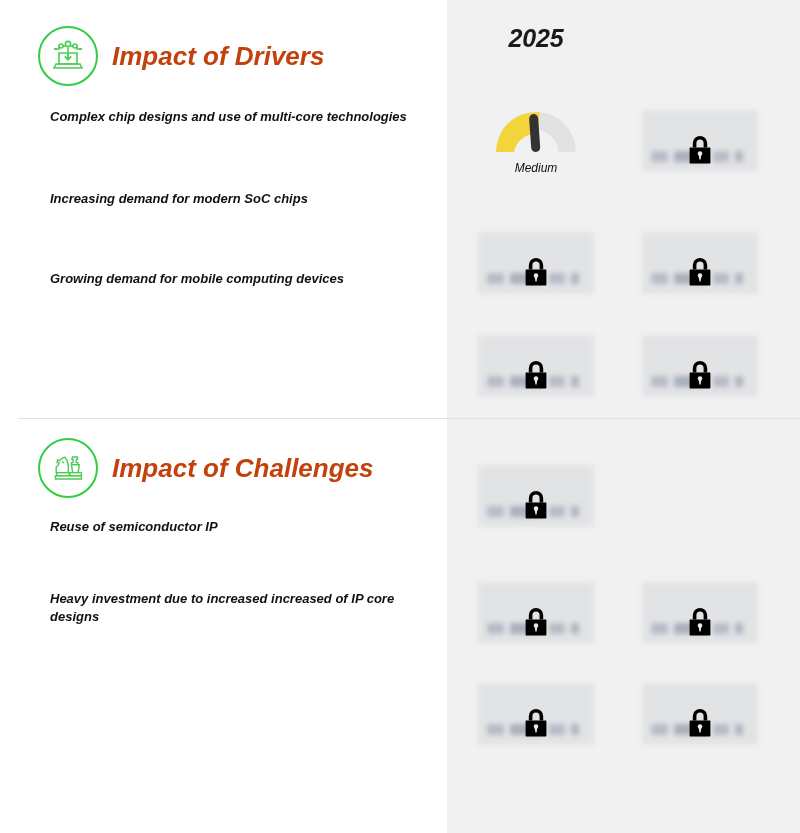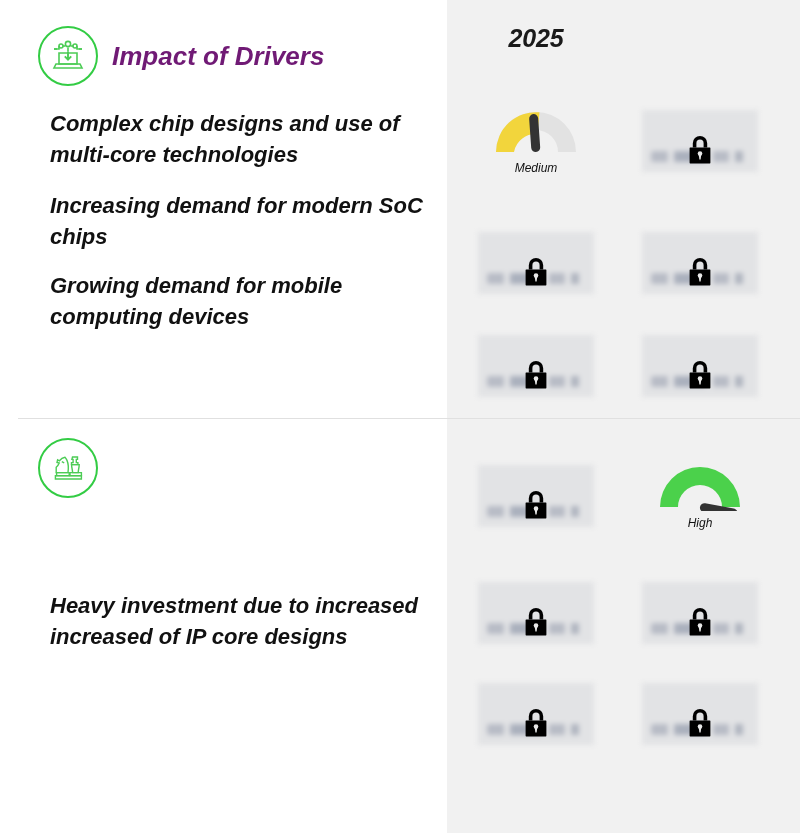--- a/index.html
+++ b/index.html
@@ -73,30 +73,30 @@
     border-radius: 50%;
     box-sizing: border-box;
     display: flex;
     align-items: center;
     justify-content: center;
     flex: 0 0 auto;
   }
   .section-title {
     font-size: 26px;
     font-weight: bold;
-    color: #701a75;
+    color: #c2410c;
     white-space: nowrap;
   }
 
   
   .item-label {
     position: absolute;
     left: 50px;
     width: 380px;
-    font-size: 22px;
+    font-size: 13px;
     font-weight: bold;
     color: #111111;
     line-height: 1.42;
   }
 
   
   .metric-cell {
     position: absolute;
     width: 140px;
     height: 86px;
@@ -294,51 +294,42 @@
       <svg width="40" height="40" viewBox="0 0 40 40" fill="none" stroke="#4ccc55" stroke-width="1.4">
         <path d="M24.5 9 h5 v2.4 h-1.2 v3.2 h1.6 v2 h-6.4 v-2 h1.6 v-3.2 h-1.2 z"></path>
         <path d="M23.6 16.6 c0 3.4 1 5.2 1 8 h5.6 c0 -2.8 1 -4.6 1 -8 z"></path>
         <path d="M22 24.6 h11.4 v3 h-11.4 z"></path>
         <path d="M17 9.2 c-2.4 0.4 -4.2 1.8 -5.6 3.6 l-1.8 -1 l-0.6 2.6 l2.2 0.6 c-0.6 1.6 -1.6 3 -3 4.2 l0 5.4 h11.8 c0.6 -4.6 0.2 -9.4 -1 -12.2 c-0.5 -1.2 -1.1 -2.4 -2 -3.2 z"></path>
         <path d="M8.6 24.6 h12.6 v3 h-12.6 z"></path>
         <path d="M7.4 27.8 h26 v3.2 h-26 z"></path>
         <path d="M13.8 13.6 l2.4 1.2"></path>
       </svg>
     </div>
-  </div>
-
+    <div class="section-title">Impact of Challenges</div>
+  </div>
+
+  <div class="item-label" style="top:518px">Reuse of semiconductor IP</div>
   <div class="item-label" style="top:590px">Heavy investment due to increased increased of IP core designs</div>
 
   <div class="metric-cell col-2025" style="top:455px">
     <div class="tile-stack">
       <div class="locked-tile">
         <div class="blur-bar"></div>
       </div>
       <div class="lock-icon-holder">
         <svg width="30" height="34" viewBox="0 0 30 34" fill="#000000">
           <path d="M15 2 a7.2 7.2 0 0 0 -7.2 7.2 v4.2 h3.6 v-4.2 a3.6 3.6 0 0 1 7.2 0 v4.2 h3.6 v-4.2 A7.2 7.2 0 0 0 15 2 z"></path>
           <rect x="4.6" y="13.4" width="20.8" height="16" rx="0.6"></rect>
           <circle cx="15" cy="19.6" r="2.3" fill="#e8e8e8"></circle>
           <path d="M13.7 20.4 h2.6 l-0.7 5 h-1.2 z" fill="#e8e8e8"></path>
         </svg>
       </div>
     </div>
   </div>
 
-  <div class="metric-cell col-2029" style="top:455px">
-    <div class="gauge-wrap">
-      <svg width="92" height="50" viewBox="0 0 92 50">
-        <path d="M6 46 A40 40 0 0 1 86 46 L68 46 A22 22 0 0 0 24 46 Z" fill="#4bd14b"></path>
-        <g transform="rotate(100 46 46)">
-          <rect x="41.5" y="8" width="9" height="38" rx="4.5" fill="#333333"></rect>
-        </g>
-      </svg>
-      <div class="gauge-label">High</div>
-    </div>
-  </div>
 
   <div class="metric-cell col-2025" style="top:572px">
     <div class="tile-stack">
       <div class="locked-tile">
         <div class="blur-bar"></div>
       </div>
       <div class="lock-icon-holder">
         <svg width="30" height="34" viewBox="0 0 30 34" fill="#000000">
           <path d="M15 2 a7.2 7.2 0 0 0 -7.2 7.2 v4.2 h3.6 v-4.2 a3.6 3.6 0 0 1 7.2 0 v4.2 h3.6 v-4.2 A7.2 7.2 0 0 0 15 2 z"></path>
           <rect x="4.6" y="13.4" width="20.8" height="16" rx="0.6"></rect>

